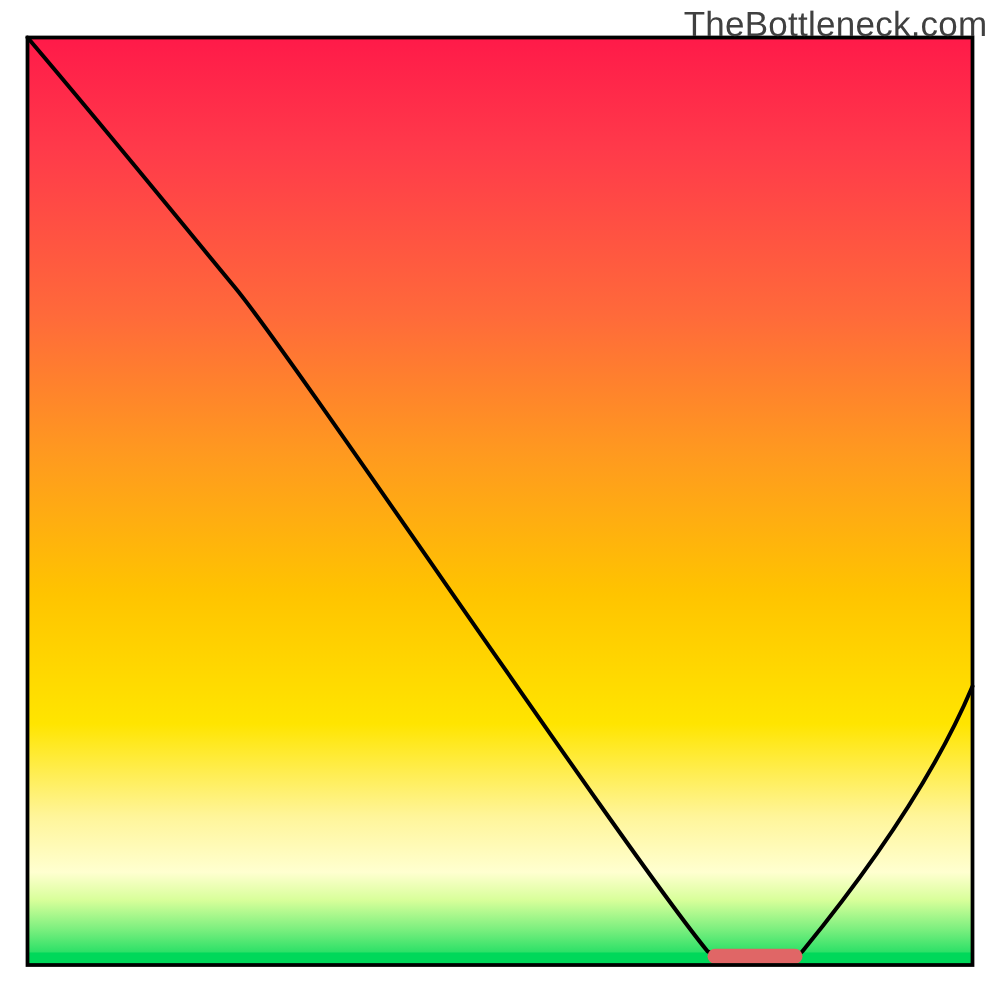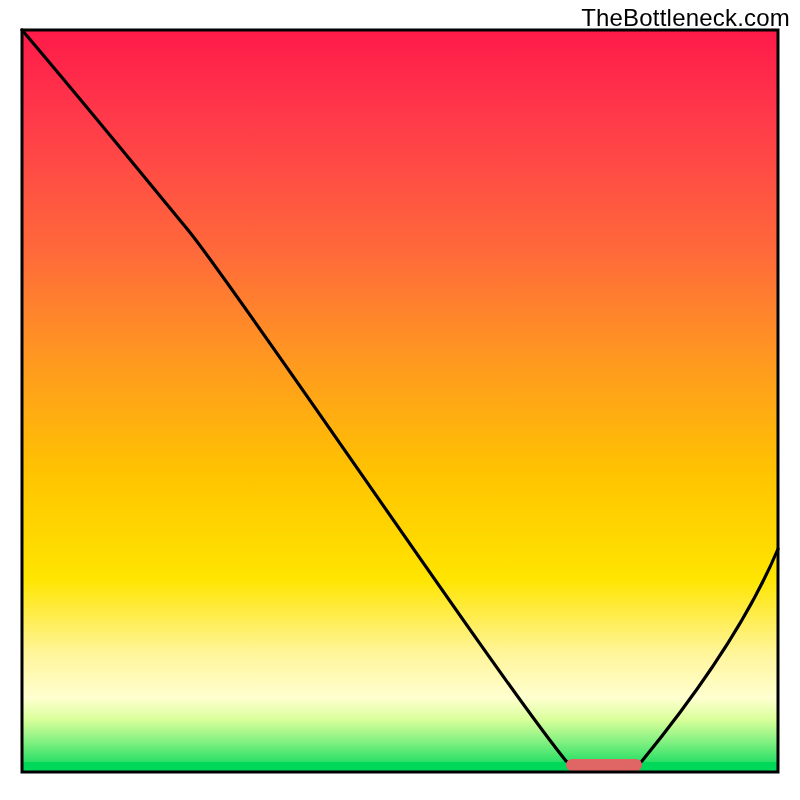--- a/index.html
+++ b/index.html
@@ -12,22 +12,22 @@
   }
   .container {
     position: relative;
     width: 800px;
     height: 800px;
   }
   .watermark {
     position: absolute;
     top: 4px;
     right: 10px;
-    color: #000000;
-    font-size: 24px;
+    color: #404040;
+    font-size: 28px;
     font-weight: 500;
     letter-spacing: 0.2px;
     z-index: 10;
   }
   svg {
     display: block;
   }
 </style>
 </head>
 <body>

